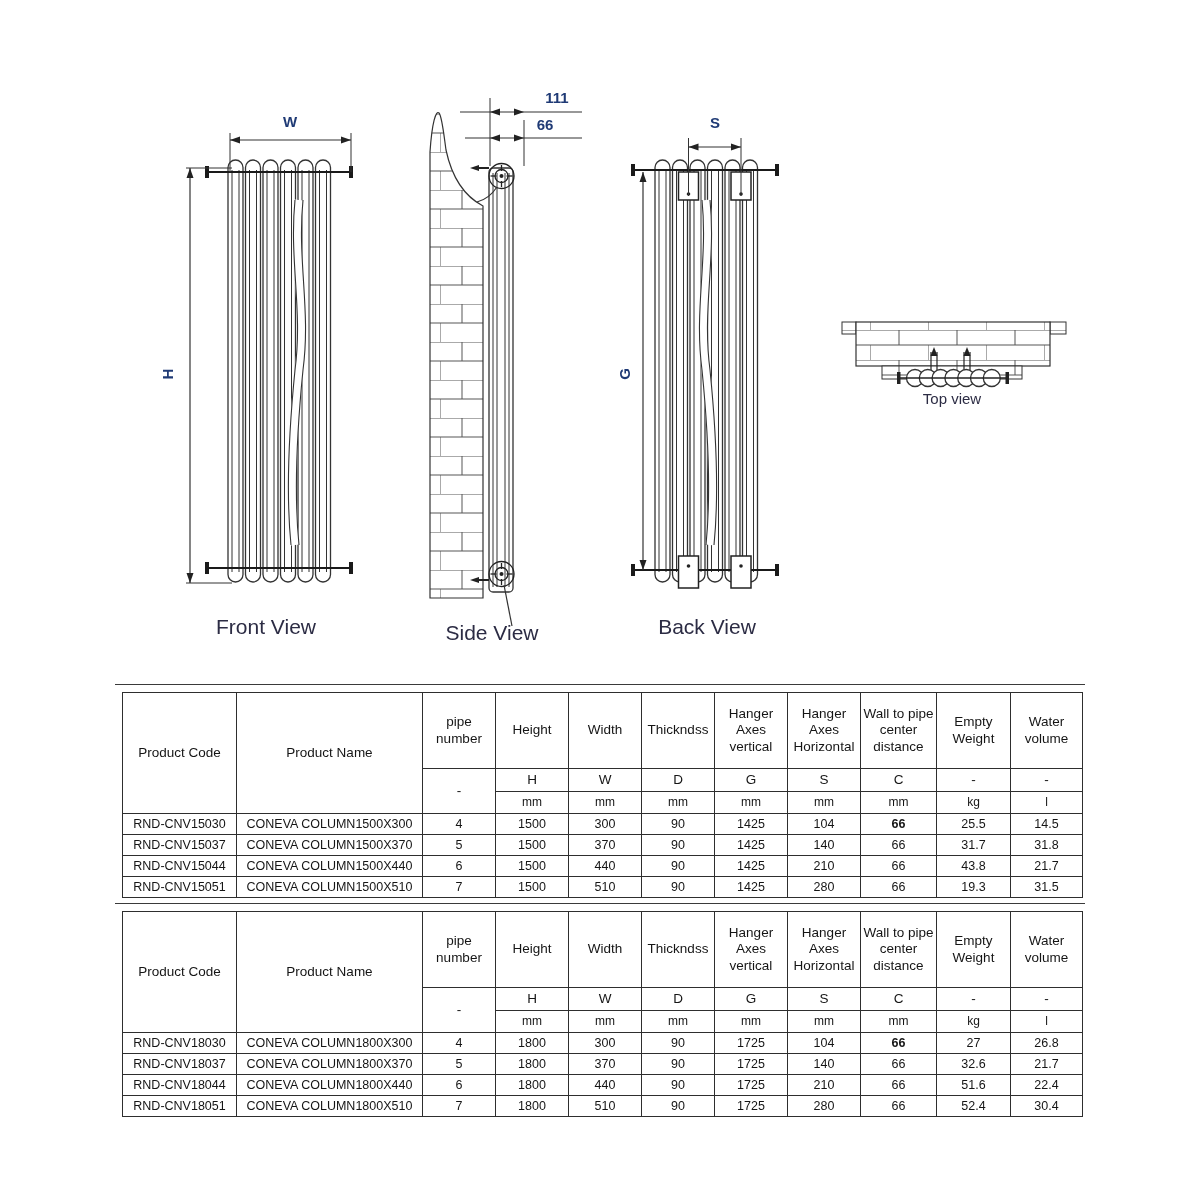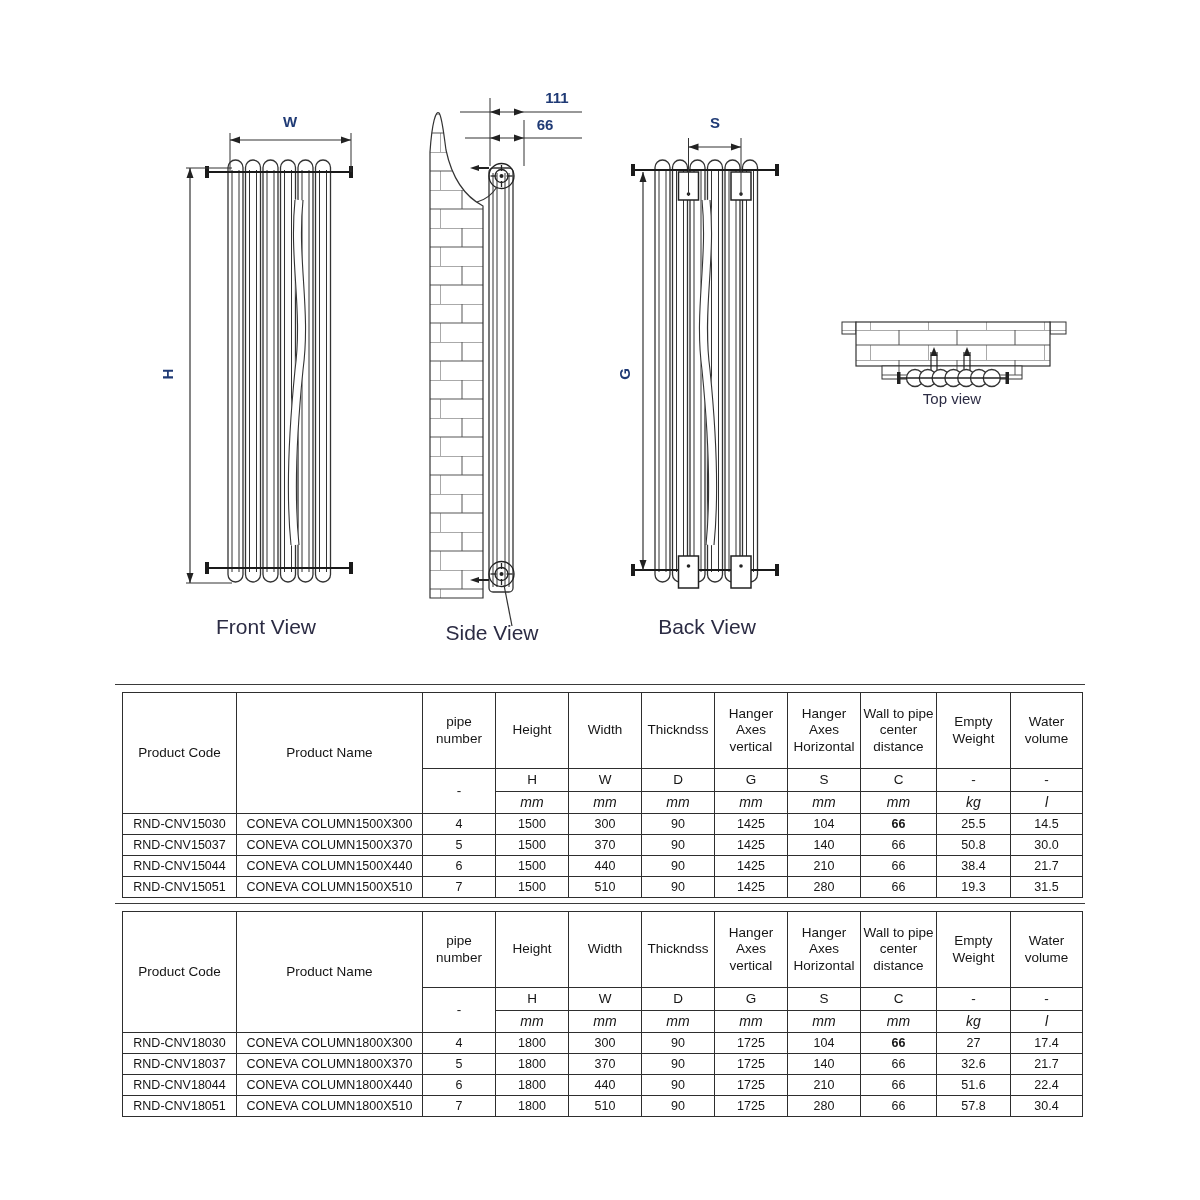--- a/index.html
+++ b/index.html
@@ -11,21 +11,21 @@
   .toplbl{font-size:15px;fill:#2c2c44;}
   .frame{position:absolute;left:115px;width:970px;height:0;border-top:1.5px solid #3a3a3a;}
   .tbl-wrap{position:absolute;left:122px;}
   table.spec{border-collapse:collapse;table-layout:fixed;width:960px;color:#151515;}
   table.spec th,table.spec td{border:1px solid #2e2e2e;text-align:center;vertical-align:middle;
         padding:0 1px;overflow:hidden;font-weight:normal;}
   table.spec thead tr.r1{height:76px;}
   table.spec thead tr.r2{height:23px;}
   table.spec thead tr.r3{height:22px;}
   table.spec thead th{font-size:13.5px;line-height:1.22;}
-  table.spec thead tr.r3 th{font-size:14px;font-style:italic;}
+  table.spec thead tr.r3 th{font-size:12px;}
   table.spec tbody tr{height:21px;}
   table.spec tbody td{font-size:12.5px;}
   table.spec td.bold{font-weight:bold;}
 </style>
 </head>
 <body>
 
 <div class="page">
 
   <svg width="1200" height="672" viewBox="0 0 1200 672" style="position:absolute;top:0;left:0">
@@ -256,34 +256,34 @@
           <tr>
             <td>RND-CNV15037</td>
             <td>CONEVA COLUMN1500X370</td>
             <td>5</td>
             <td>1500</td>
             <td>370</td>
             <td>90</td>
             <td>1425</td>
             <td>140</td>
             <td>66</td>
-            <td>50.8</td>
-            <td>30.0</td>
+            <td>31.7</td>
+            <td>31.8</td>
           </tr>
           <tr>
             <td>RND-CNV15044</td>
             <td>CONEVA COLUMN1500X440</td>
             <td>6</td>
             <td>1500</td>
             <td>440</td>
             <td>90</td>
             <td>1425</td>
             <td>210</td>
             <td>66</td>
-            <td>38.4</td>
+            <td>43.8</td>
             <td>21.7</td>
           </tr>
           <tr>
             <td>RND-CNV15051</td>
             <td>CONEVA COLUMN1500X510</td>
             <td>7</td>
             <td>1500</td>
             <td>510</td>
             <td>90</td>
             <td>1425</td>
@@ -353,21 +353,21 @@
             <td>RND-CNV18030</td>
             <td>CONEVA COLUMN1800X300</td>
             <td>4</td>
             <td>1800</td>
             <td>300</td>
             <td>90</td>
             <td>1725</td>
             <td>104</td>
             <td class="bold">66</td>
             <td>27</td>
-            <td>17.4</td>
+            <td>26.8</td>
           </tr>
           <tr>
             <td>RND-CNV18037</td>
             <td>CONEVA COLUMN1800X370</td>
             <td>5</td>
             <td>1800</td>
             <td>370</td>
             <td>90</td>
             <td>1725</td>
             <td>140</td>
@@ -391,20 +391,20 @@
           <tr>
             <td>RND-CNV18051</td>
             <td>CONEVA COLUMN1800X510</td>
             <td>7</td>
             <td>1800</td>
             <td>510</td>
             <td>90</td>
             <td>1725</td>
             <td>280</td>
             <td>66</td>
-            <td>57.8</td>
+            <td>52.4</td>
             <td>30.4</td>
           </tr>
         </tbody>
     </table>
   </div>
 
 </div>
 
 </body></html>

